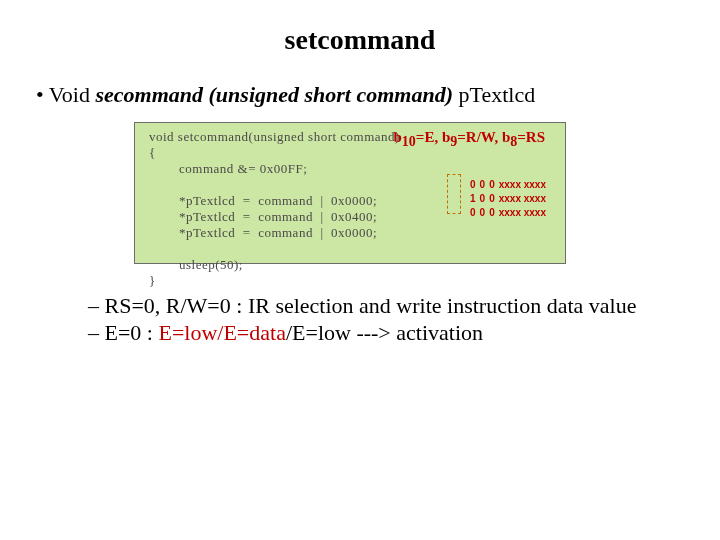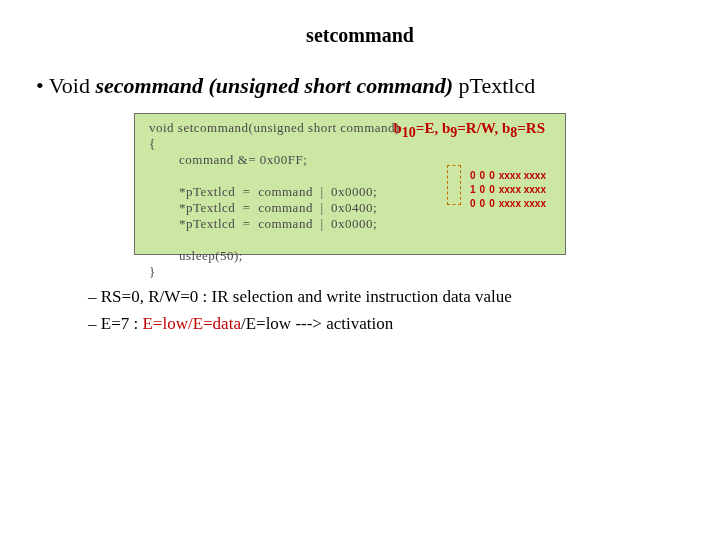--- a/index.html
+++ b/index.html
@@ -13,21 +13,21 @@
   }
   .slide {
     width: 720px;
     height: 540px;
     position: relative;
     box-sizing: border-box;
     padding: 18px 36px 0 36px;
   }
   .title {
     text-align: center;
-    font-size: 20px;
+    font-size: 28px;
     font-weight: bold;
     margin-top: 6px;
     margin-bottom: 26px;
   }
   .bullet-row {
     font-size: 22px;
     margin-left: 0;
     margin-bottom: 14px;
   }
   .italic { font-style: italic; }
@@ -81,21 +81,21 @@
   .bit-dash {
     position: absolute;
     right: 104px;
     top: 51px;
     width: 14px;
     height: 40px;
     border: 1px dashed #c07000;
     box-sizing: border-box;
   }
   .sub-bullets {
-    font-size: 17px;
+    font-size: 22px;
     margin-left: 52px;
     line-height: 27px;
   }
   .red { color: #c00000; }
 </style>
 </head>
 <body>
 
 <div class="slide">
 
@@ -145,17 +145,17 @@
           <td>xxxx xxxx</td>
         </tr>
       </tbody>
         </table>
     </div>
   </div>
 
   <div class="sub-bullets">
     <div>–   RS=0, R/W=0 : IR selection and write instruction data value</div>
     <div>
-      <span>–   E=7 : </span><span class="red">E=low/E=data</span><span>/E=low ---&gt; activation</span>
+      <span>–   E=0 : </span><span class="red">E=low/E=data</span><span>/E=low ---&gt; activation</span>
     </div>
   </div>
 
 </div>
 
 </body></html>

